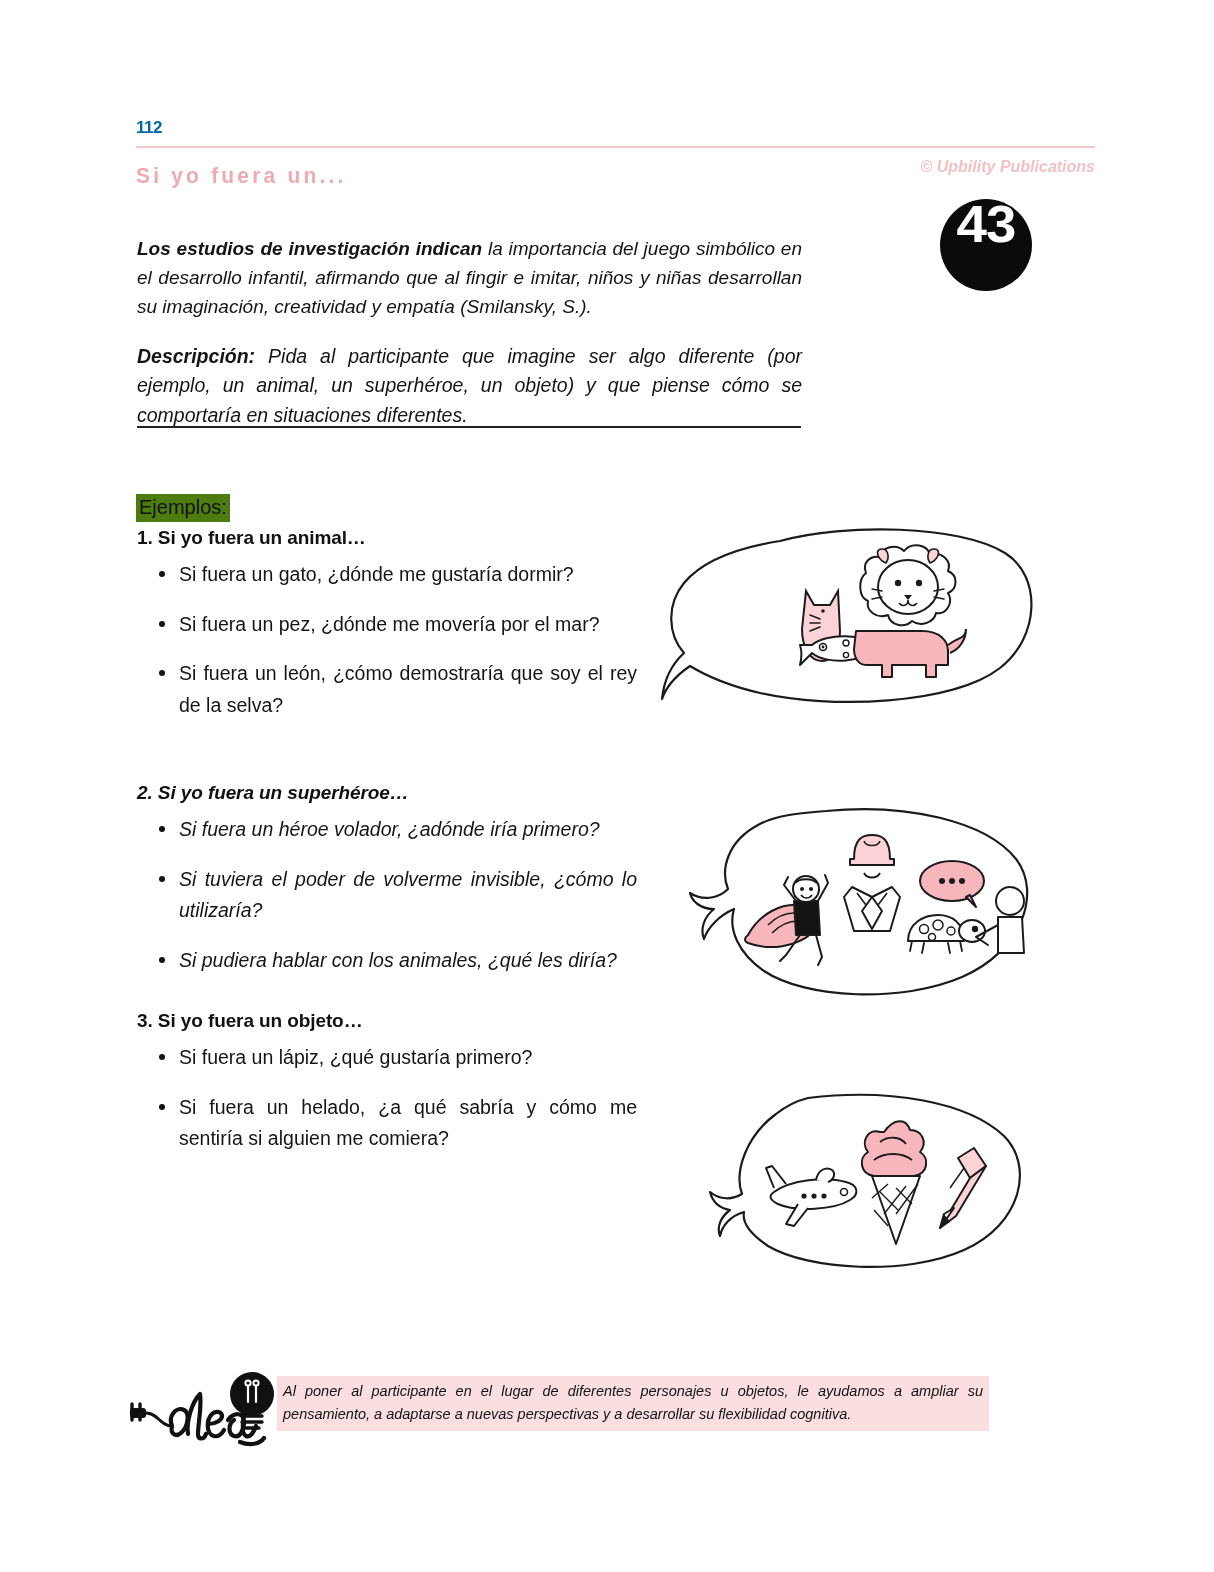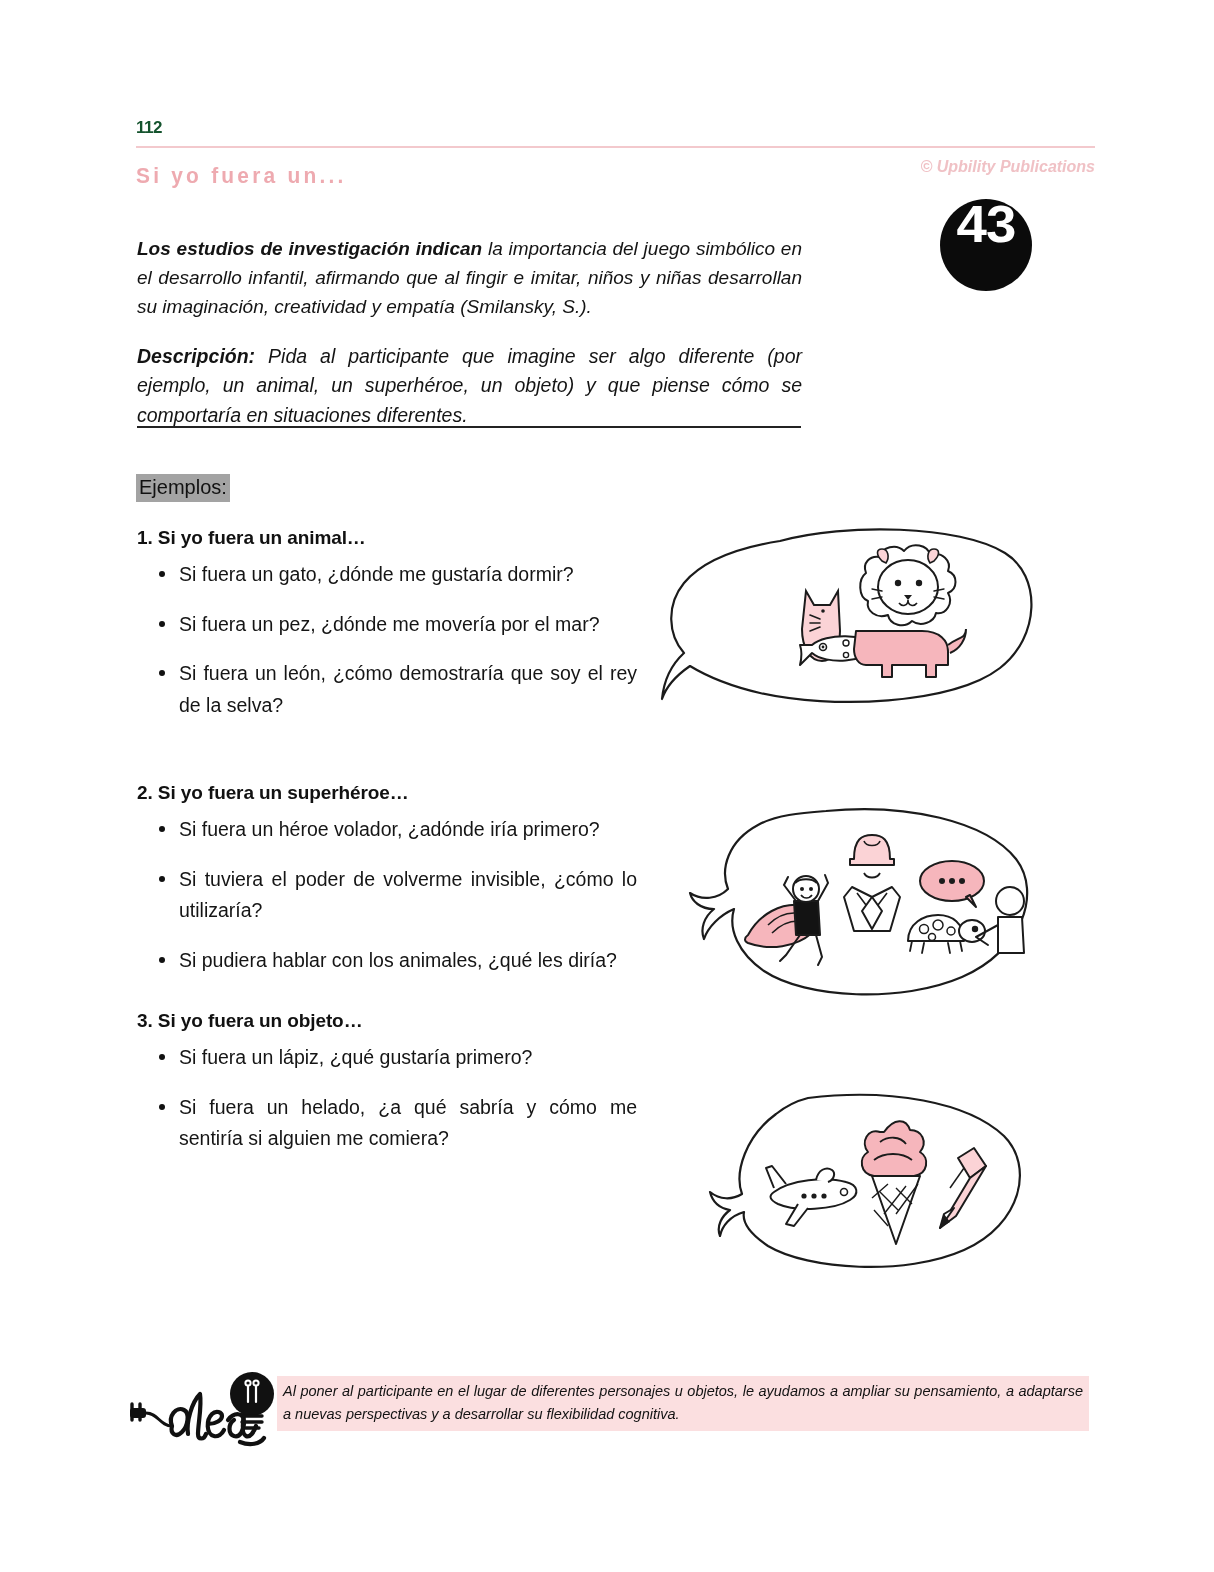--- a/index.html
+++ b/index.html
@@ -21,21 +21,21 @@
   }
 
   
   .page-number {
     position: absolute;
     left: 136px;
     top: 118px;
     font-family: "Liberation Sans", sans-serif;
     font-size: 17px;
     font-weight: 700;
-    color: #14532d;
+    color: #0369a1;
     letter-spacing: -0.5px;
   }
   .header-rule {
     position: absolute;
     left: 136px;
     top: 146px;
     width: 959px;
     height: 1.6px;
     background: #f3c9cd;
   }
@@ -116,23 +116,23 @@
     top: 426px;
     width: 664px;
     height: 2px;
     background: #232323;
   }
 
   
   .ejemplos {
     position: absolute;
     left: 136px;
-    top: 474px;
+    top: 494px;
     font-size: 20px;
-    background: #a3a3a3;
+    background: #4d7c0f;
     color: #111;
     padding: 2px 3px 3px 3px;
     line-height: 1.15;
   }
 
   
   .block { position: absolute; left: 137px; width: 500px; }
   .block-heading {
     font-size: 19px;
     font-weight: 700;
@@ -159,40 +159,40 @@
     content: "";
     position: absolute;
     left: 22px;
     top: 12px;
     width: 6px;
     height: 6px;
     border-radius: 50%;
     background: #111;
   }
   #block1 { top: 527px; }
-  #block2 { top: 782px; }
+  #block2 { top: 782px; font-style: italic; }
   #block3 { top: 1010px; }
 
   
   .illus { position: absolute; }
   #illus1 { left: 660px; top: 527px; }
   #illus2 { left: 676px; top: 805px; }
   #illus3 { left: 668px; top: 1088px; }
 
   
   .footer-logo {
     position: absolute;
     left: 128px;
     top: 1368px;
   }
   .footer-note {
     position: absolute;
     left: 277px;
     top: 1376px;
-    width: 812px;
+    width: 712px;
     background: #fbdfe0;
     font-size: 14.5px;
     font-style: italic;
     line-height: 1.62;
     color: #131313;
     padding: 4px 6px 4px 6px;
     box-sizing: border-box;
     text-align: justify;
   }
   .footer-note span { font-style: italic; }

